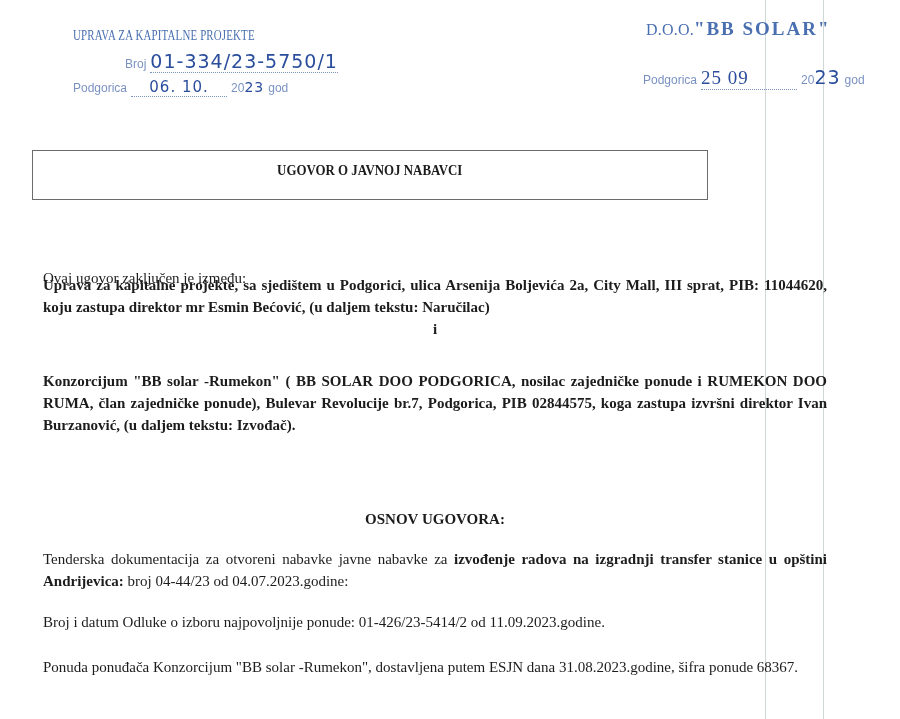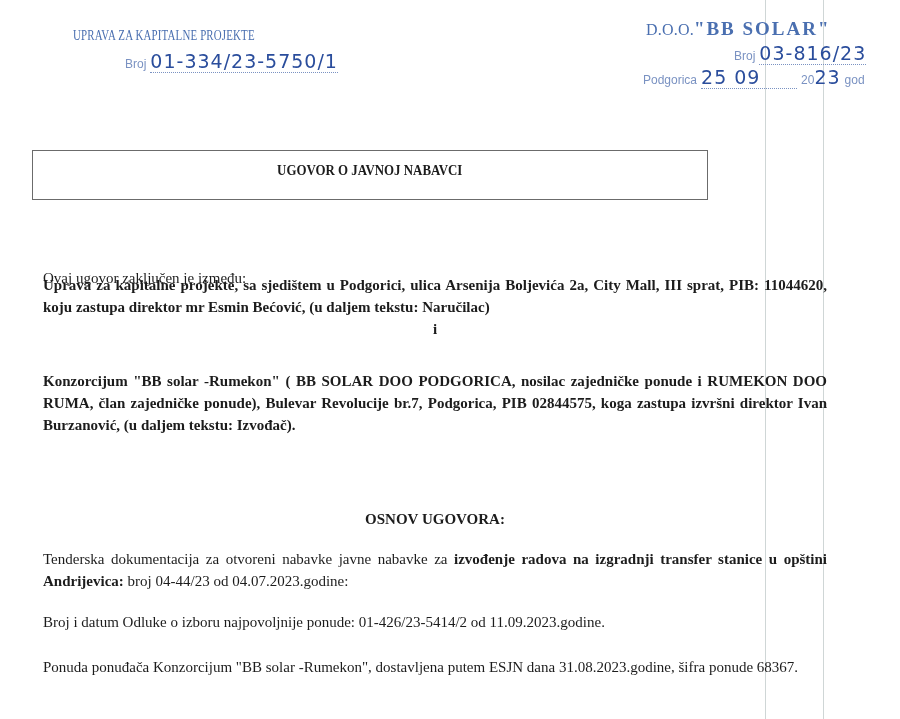--- a/index.html
+++ b/index.html
@@ -44,33 +44,35 @@
 
 <div class="vline" style="left:765px;"></div>
 <div class="vline" style="left:823px;"></div>
 
 <div id="stamp-left" class="stamp">
   <div class="org">UPRAVA ZA KAPITALNE PROJEKTE</div>
   <div class="row1">
     <span class="small">Broj</span>
     <span class="hand uline">01-334/23-5750/1</span>
   </div>
+  <div class="row2">
+    <span class="small">Podgorica</span>
+    <span class="hand uline" style="font-size:15px; width:96px; text-align:center;">06. 10.</span>
+    <span class="small">20</span><span class="hand" style="font-size:14px;">23</span>
+    <span class="small">god</span>
+  </div>
 </div>
 
 <div id="stamp-right" class="stamp">
   <div class="org">
     <span>D.O.O.</span><b>"BB SOLAR"</b>
   </div>
-  <div class="row1">
-    <span class="small">Broj</span>
-    <span class="hand uline">03-816/23</span>
-  </div>
   <div class="row2">
     <span class="small">Podgorica</span>
-    <span class="hand uline" style="width:96px;">25 09</span>
+    <span class="hand uline" style="width:96px;font-family:Liberation Serif, serif;">25 09</span>
     <span class="small">20</span><span class="hand">23</span>
     <span class="small">god</span>
   </div>
 </div>
 
 <div id="title-box">
   <span>UGOVOR O JAVNOJ NABAVCI</span>
 </div>
 
 <div class="para" style="top:220px;margin-top:47px;">Ovaj ugovor zaključen je  između:</div>

